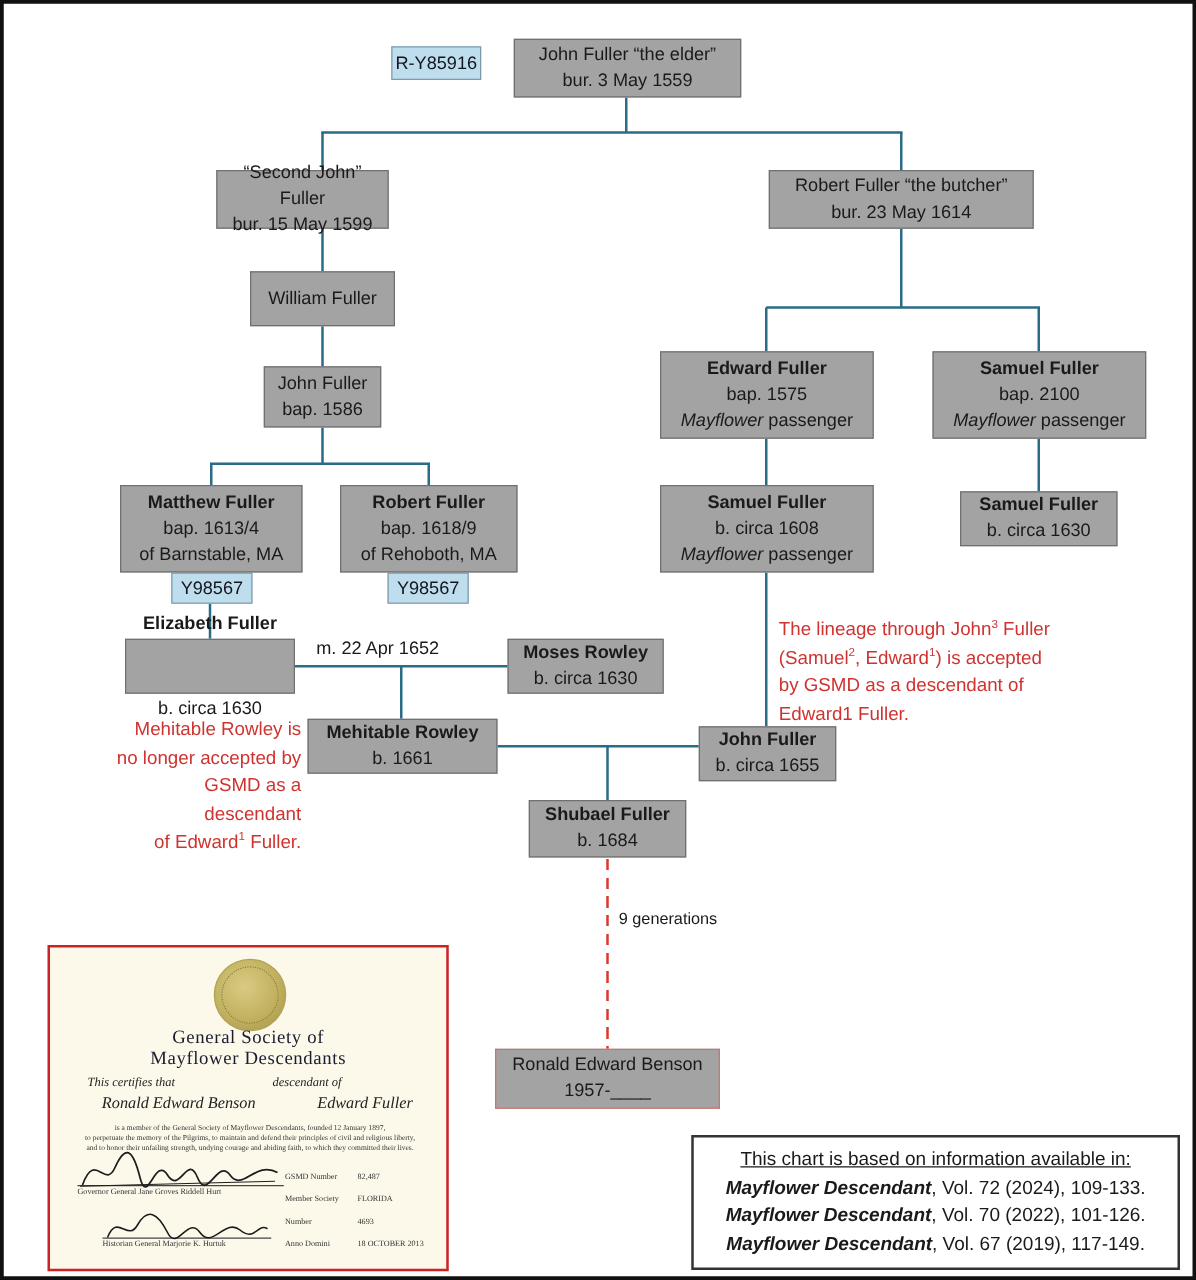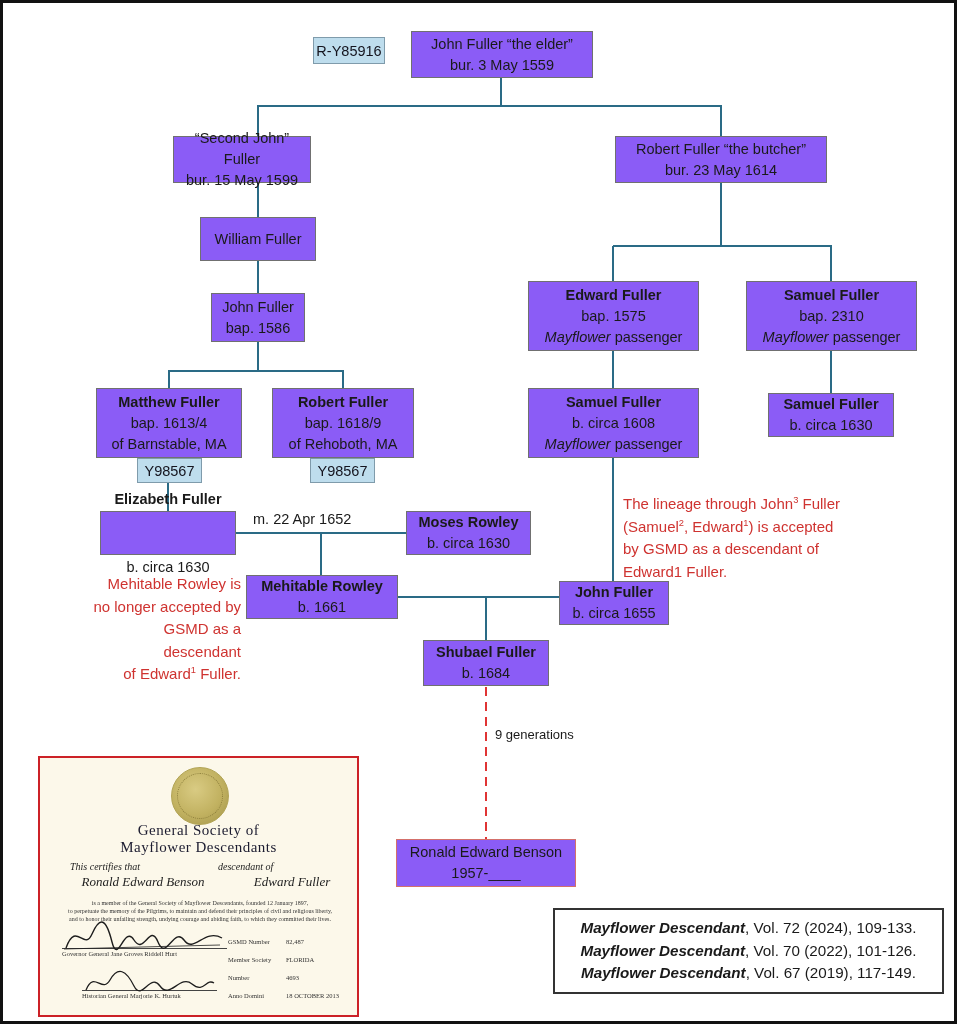--- a/index.html
+++ b/index.html
@@ -10,21 +10,21 @@
   }
   
   .vline{position:absolute;width:2px;background:#2a6b86;}
   .hline{position:absolute;height:2px;background:#2a6b86;}
   .reddash{
     position:absolute;width:2px;
     background:repeating-linear-gradient(to bottom,#e03434 0 9px,transparent 9px 15px);
   }
   
   .node{
-    position:absolute;box-sizing:border-box;background:#8b5cf6;
+    position:absolute;box-sizing:border-box;background:#a3a3a3;
     border:1px solid #707070;display:flex;flex-direction:column;
     justify-content:center;align-items:center;text-align:center;
     font-size:14.5px;line-height:21px;padding:2px 4px;
   }
   .node .nm{font-weight:bold;}
   .node.plain .nm{font-weight:normal;}
   .node i{font-style:italic;}
   .rbox{border:1.5px solid #d4706b;}
   
   .bluetag{
@@ -160,21 +160,21 @@
   </div>
 
   <div class="node" style="left:525px;top:278px;width:171px;height:70px;">
     <div class="nm">Edward Fuller</div>
     <div>bap. 1575</div>
     <div><i>Mayflower</i><span> passenger</span></div>
   </div>
 
   <div class="node" style="left:743px;top:278px;width:171px;height:70px;">
     <div class="nm">Samuel Fuller</div>
-    <div>bap. 2310</div>
+    <div>bap. 2100</div>
     <div><i>Mayflower</i><span> passenger</span></div>
   </div>
 
   <div class="node" style="left:525px;top:385px;width:171px;height:70px;">
     <div class="nm">Samuel Fuller</div>
     <div>b. circa 1608</div>
     <div><i>Mayflower</i><span> passenger</span></div>
   </div>
 
   <div class="node" style="left:765px;top:390px;width:126px;height:44px;">
@@ -256,18 +256,19 @@
       <span class="fl">Number</span>
       <span class="fv">4693</span>
     </div>
     <div class="certfield" style="left:188px;top:234px;">
       <span class="fl">Anno Domini</span>
       <span class="fv">18 OCTOBER 2013</span>
     </div>
   </div>
 
   <div id="refbox">
+    <div class="hd">This chart is based on information available in:</div>
     <div><span class="ttl">Mayflower Descendant</span><span>, Vol. 72 (2024), 109-133.</span></div>
     <div><span class="ttl">Mayflower Descendant</span><span>, Vol. 70 (2022), 101-126.</span></div>
     <div><span class="ttl">Mayflower Descendant</span><span>, Vol. 67 (2019), 117-149.</span></div>
   </div>
 
 </div>
 
 </body></html>

